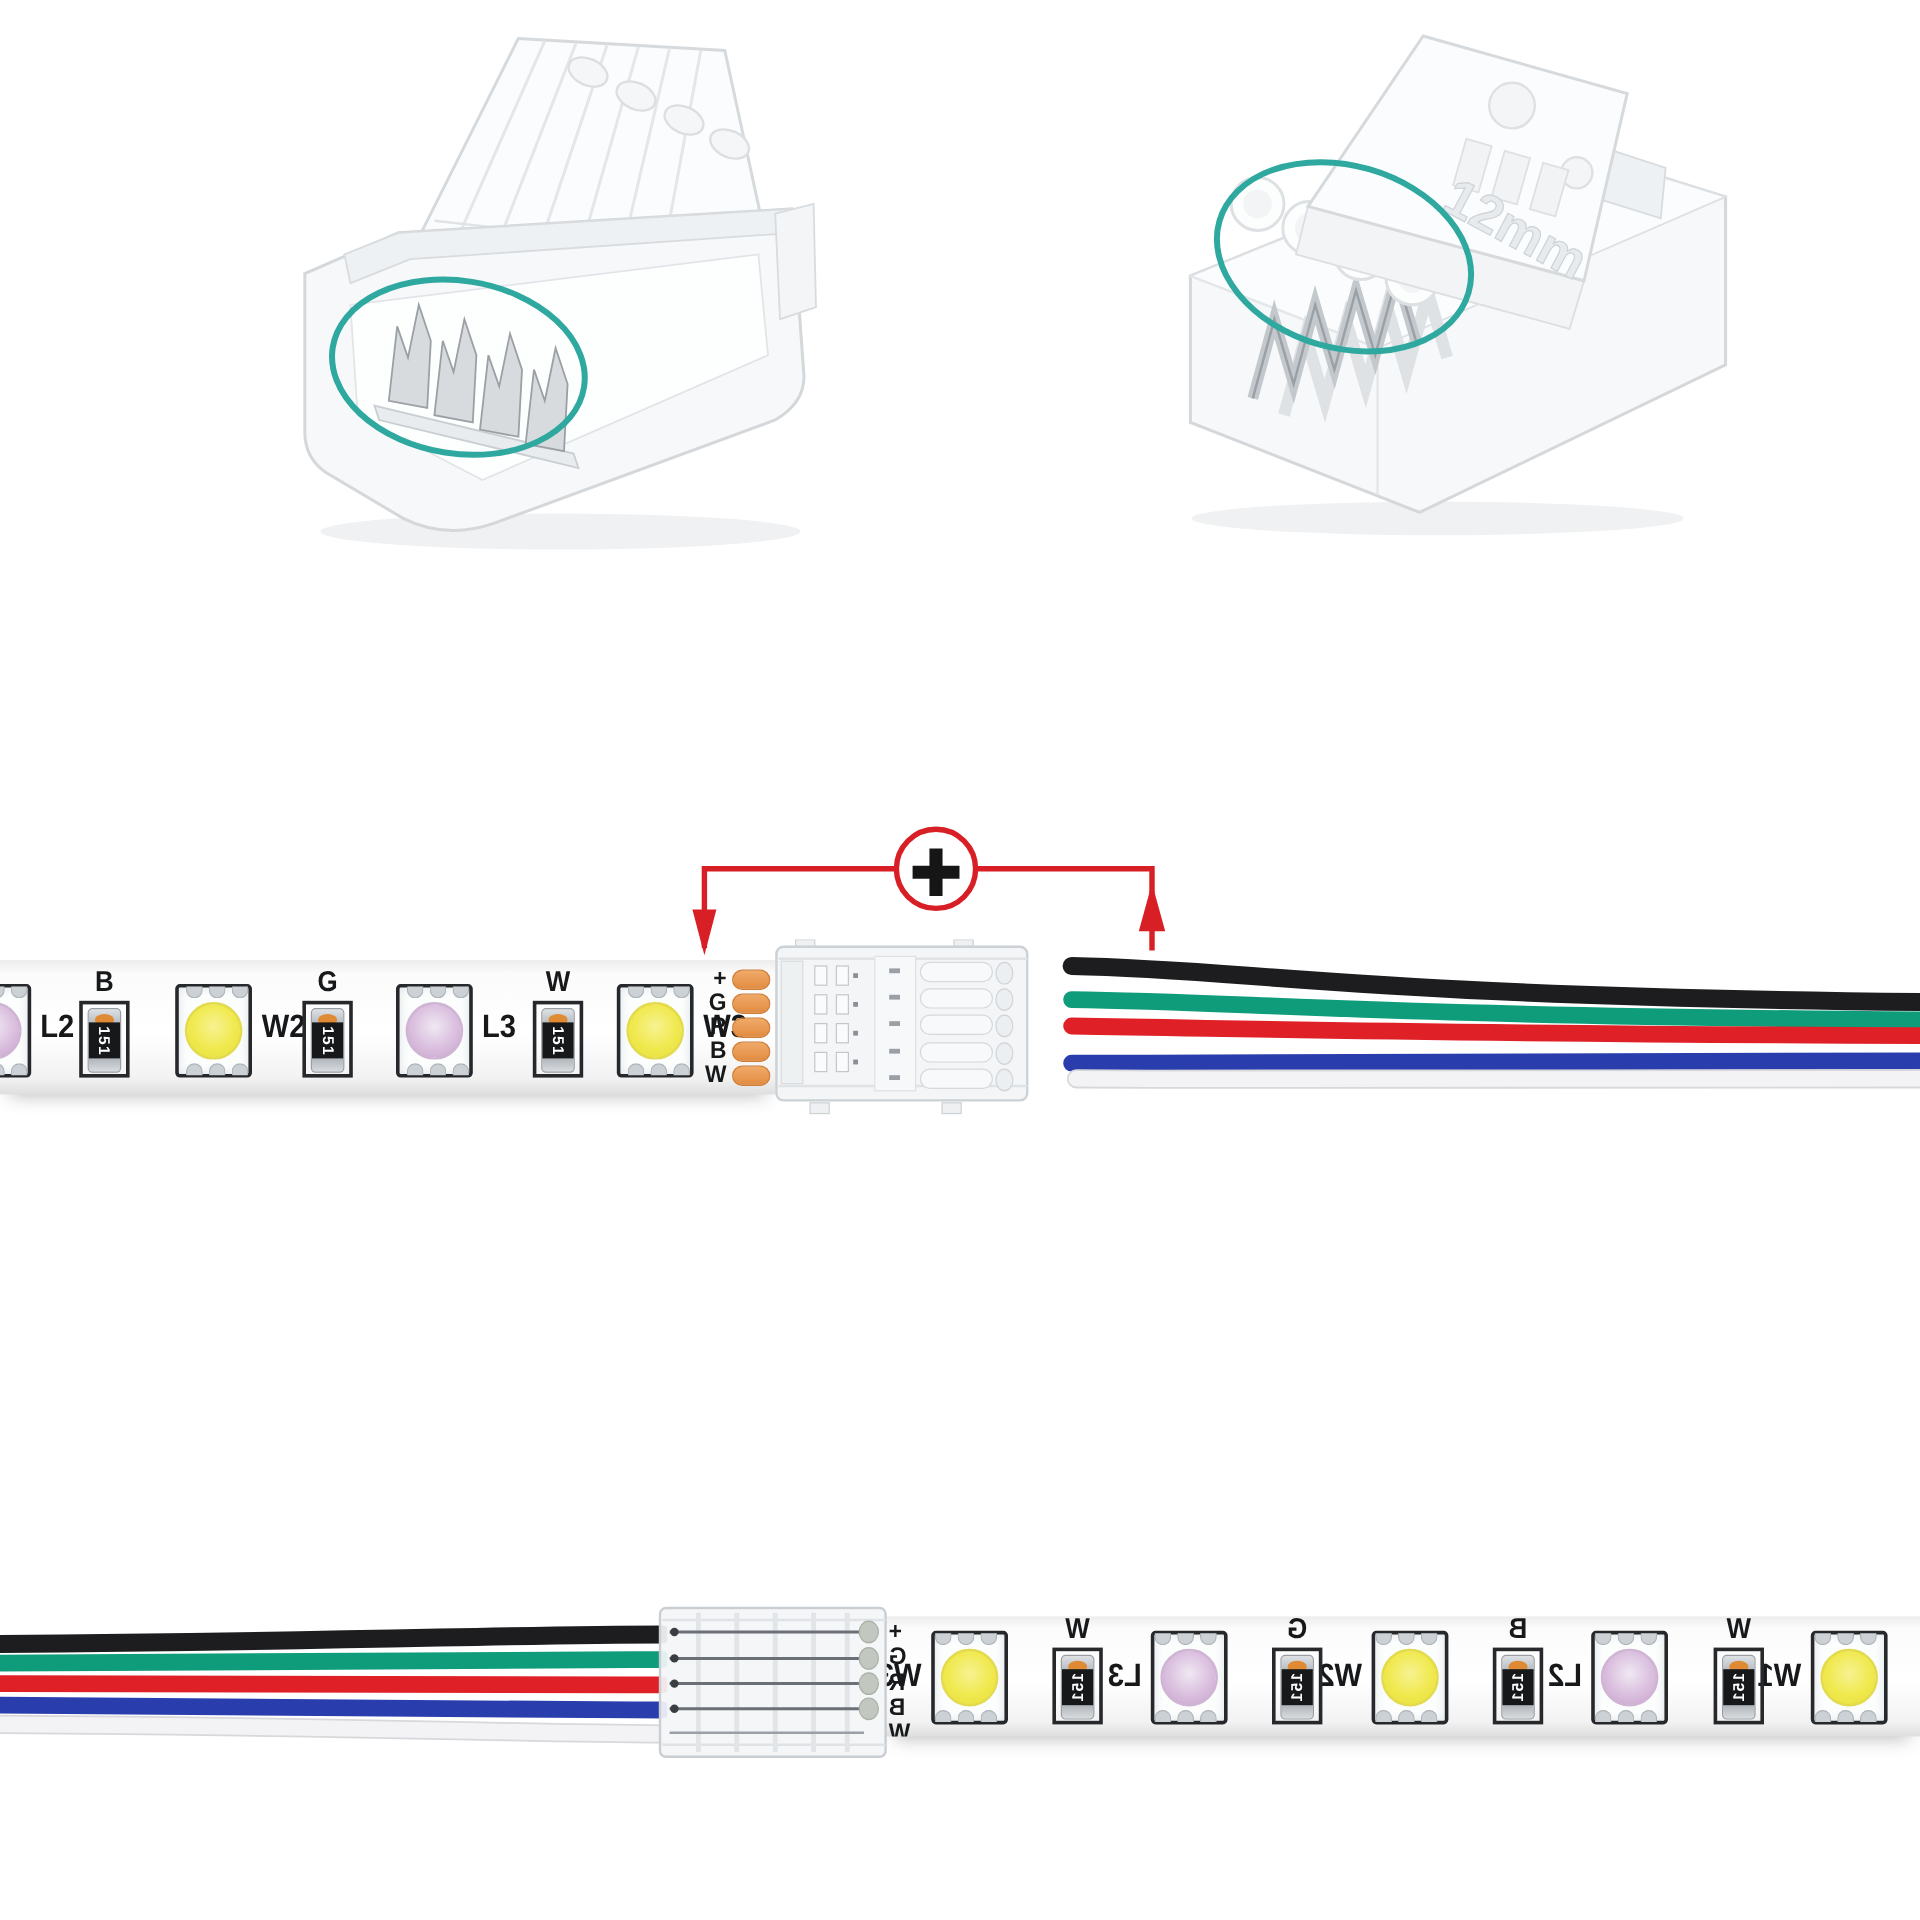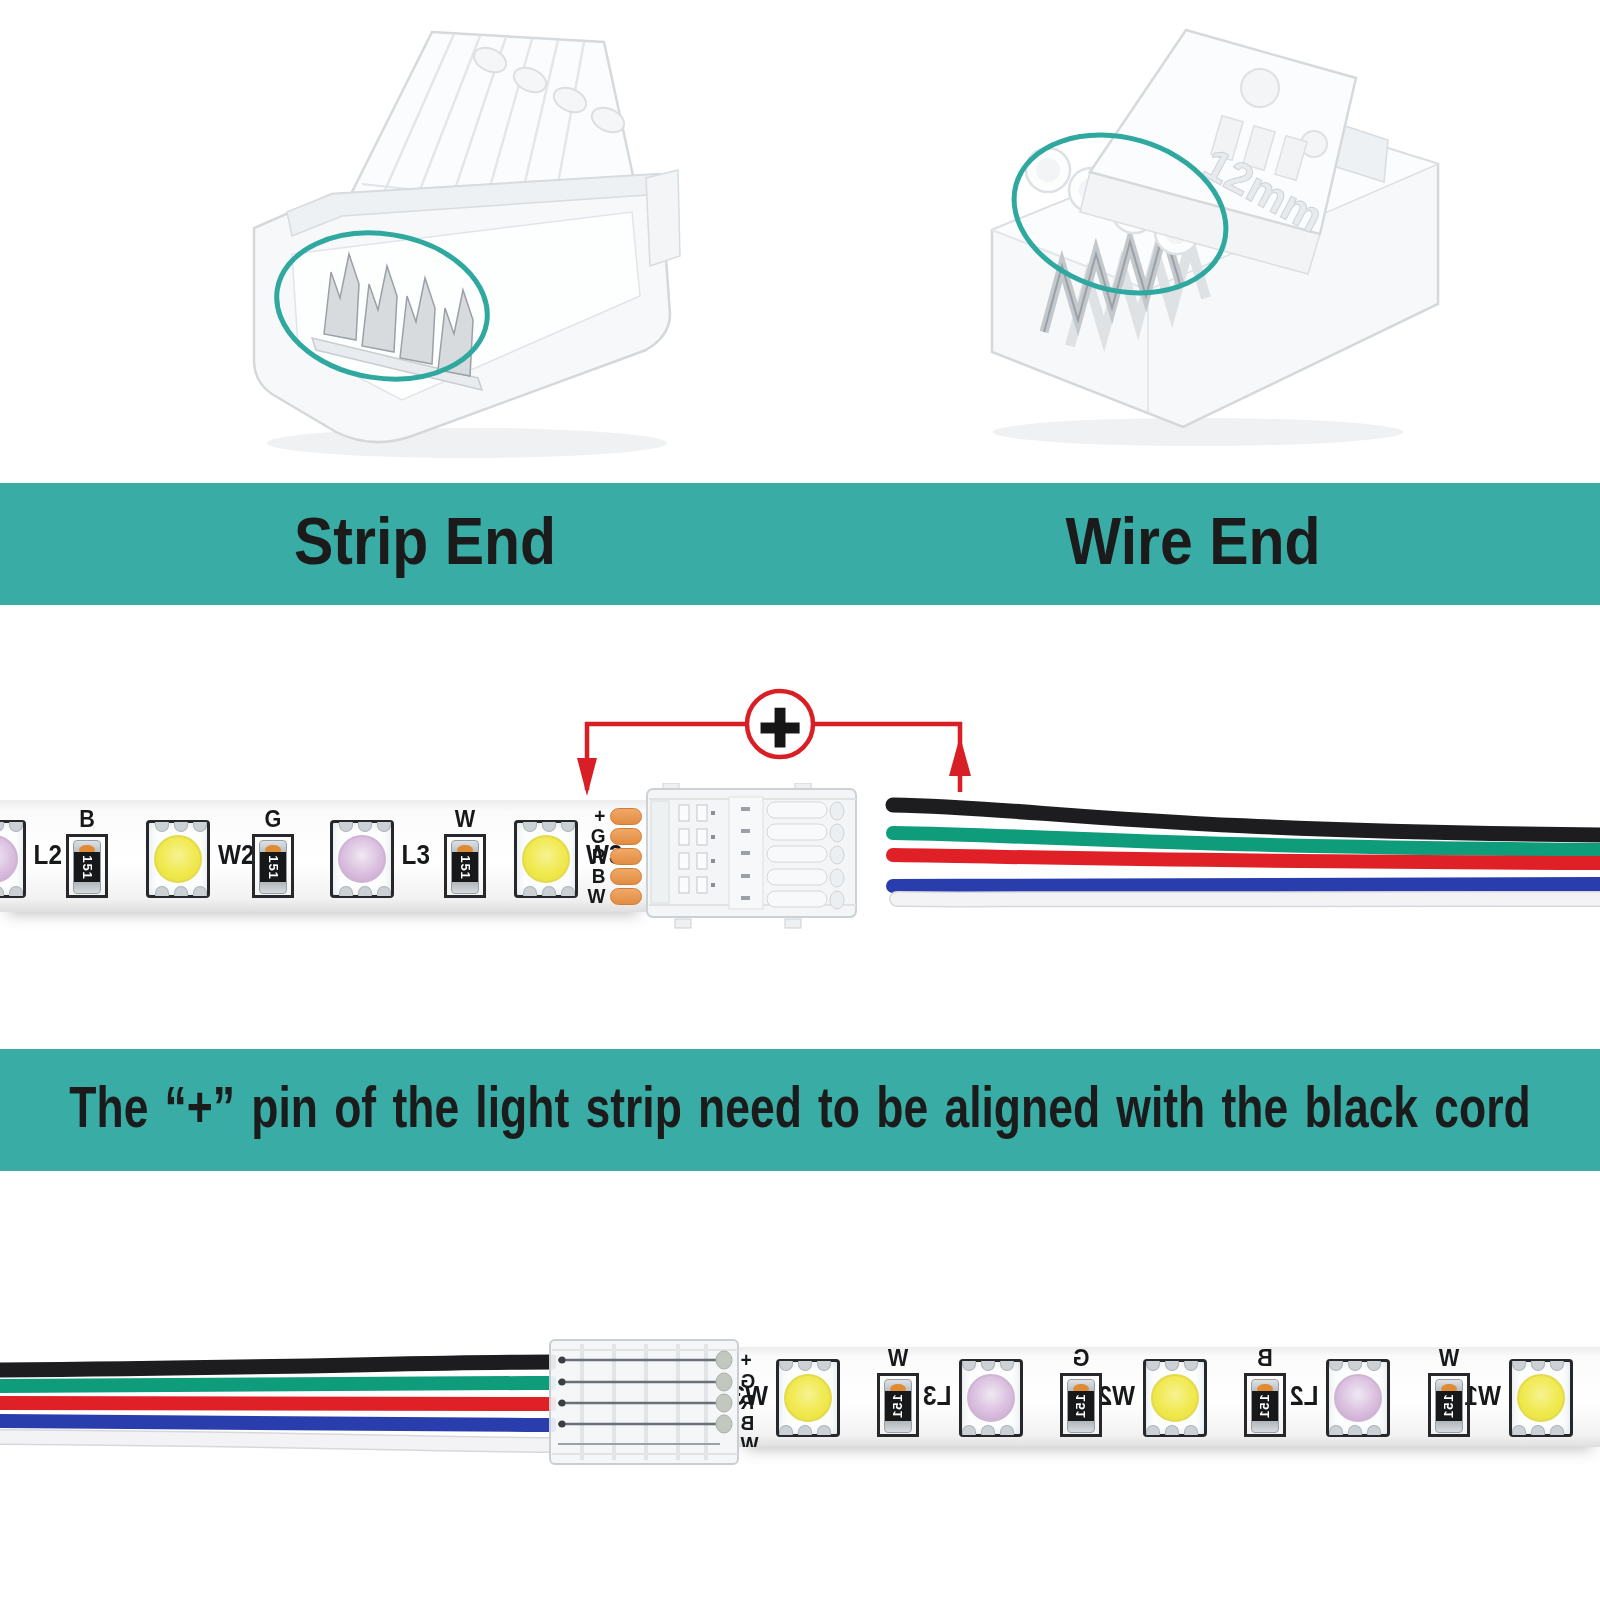--- a/index.html
+++ b/index.html
@@ -117,24 +117,20 @@
       <circle cx="312" cy="66" r="19" fill="#f3f5f7" stroke="#dde1e4" stroke-width="2"></circle>
       <circle cx="366" cy="122" r="13" fill="#f3f5f7" stroke="#dde1e4" stroke-width="2"></circle>
       <rect x="268" y="96" width="22" height="40" transform="rotate(16 279 116)" fill="#f1f3f5" stroke="#dde1e4" stroke-width="1.5"></rect>
       <rect x="300" y="106" width="22" height="40" transform="rotate(16 311 126)" fill="#f1f3f5" stroke="#dde1e4" stroke-width="1.5"></rect>
       <rect x="332" y="116" width="22" height="40" transform="rotate(16 343 136)" fill="#f1f3f5" stroke="#dde1e4" stroke-width="1.5"></rect>
       <text transform="translate(252,152) rotate(28)" font-size="44" font-weight="700" fill="#e8ebee" stroke="#ced3d7" stroke-width="1">12mm</text>
     </g>
     <ellipse cx="172" cy="192" rx="108" ry="76" transform="rotate(16 172 192)" fill="none" stroke-width="5" stroke="#2fa9a0"></ellipse>
   </svg>
 
-  <div class="banner" style="top: 483px; height: 122px; background: rgb(57, 172, 165);">
-    <span class="b1" style="left:425px">Strip End</span>
-    <span class="b1" style="left:1193px">Wire End</span>
-  </div>
 
   <div class="strip" style="left:0;top:800px;width:646px;height:112px">
       <div class="strip-inner">
         <div class="led rgb" style="left: -38px; top: 20px;">
           <span class="bump t" style="left: 25px;"></span>
           <span class="bump t" style="left: 44px;"></span>
           <span class="bump b" style="left: 25px;"></span>
           <span class="bump b" style="left: 44px;"></span>
           <span class="chip"></span>
         </div>
@@ -268,23 +264,20 @@
   </svg>
 
   <svg class="abs" style="left:540px;top:660px" width="520" height="165" viewBox="0 0 520 165">
     <path d="M47,130 L47,64 L420,64 L420,132" fill="none" stroke-width="4.5" stroke="#d81f26"></path>
     <polygon points="47,136 37,98 57,98" fill="#d81f26"></polygon>
     <polygon points="420,76 409,116 431,116" fill="#d81f26"></polygon>
     <circle cx="240" cy="64" r="33" fill="#ffffff" stroke-width="4.5" stroke="#d81f26"></circle>
     <text x="240" y="67" text-anchor="middle" dominant-baseline="central" font-size="72" font-weight="700" fill="#161616" stroke="#161616" stroke-width="3">+</text>
   </svg>
 
-  <div class="banner" style="top: 1049px; height: 122px; background: rgb(57, 172, 165);">
-    <span class="b2">The “+” pin of the light strip need to be aligned with the black cord</span>
-  </div>
 
   <div class="strip" style="left:738px;top:1347px;width:862px;height:100px">
       <div class="strip-inner flip">
         <div class="led white" style="left: 27px; top: 12px;">
           <span class="bump t" style="left: 6px;"></span>
           <span class="bump t" style="left: 25px;"></span>
           <span class="bump t" style="left: 44px;"></span>
           <span class="bump b" style="left: 6px;"></span>
           <span class="bump b" style="left: 25px;"></span>
           <span class="bump b" style="left: 44px;"></span>

